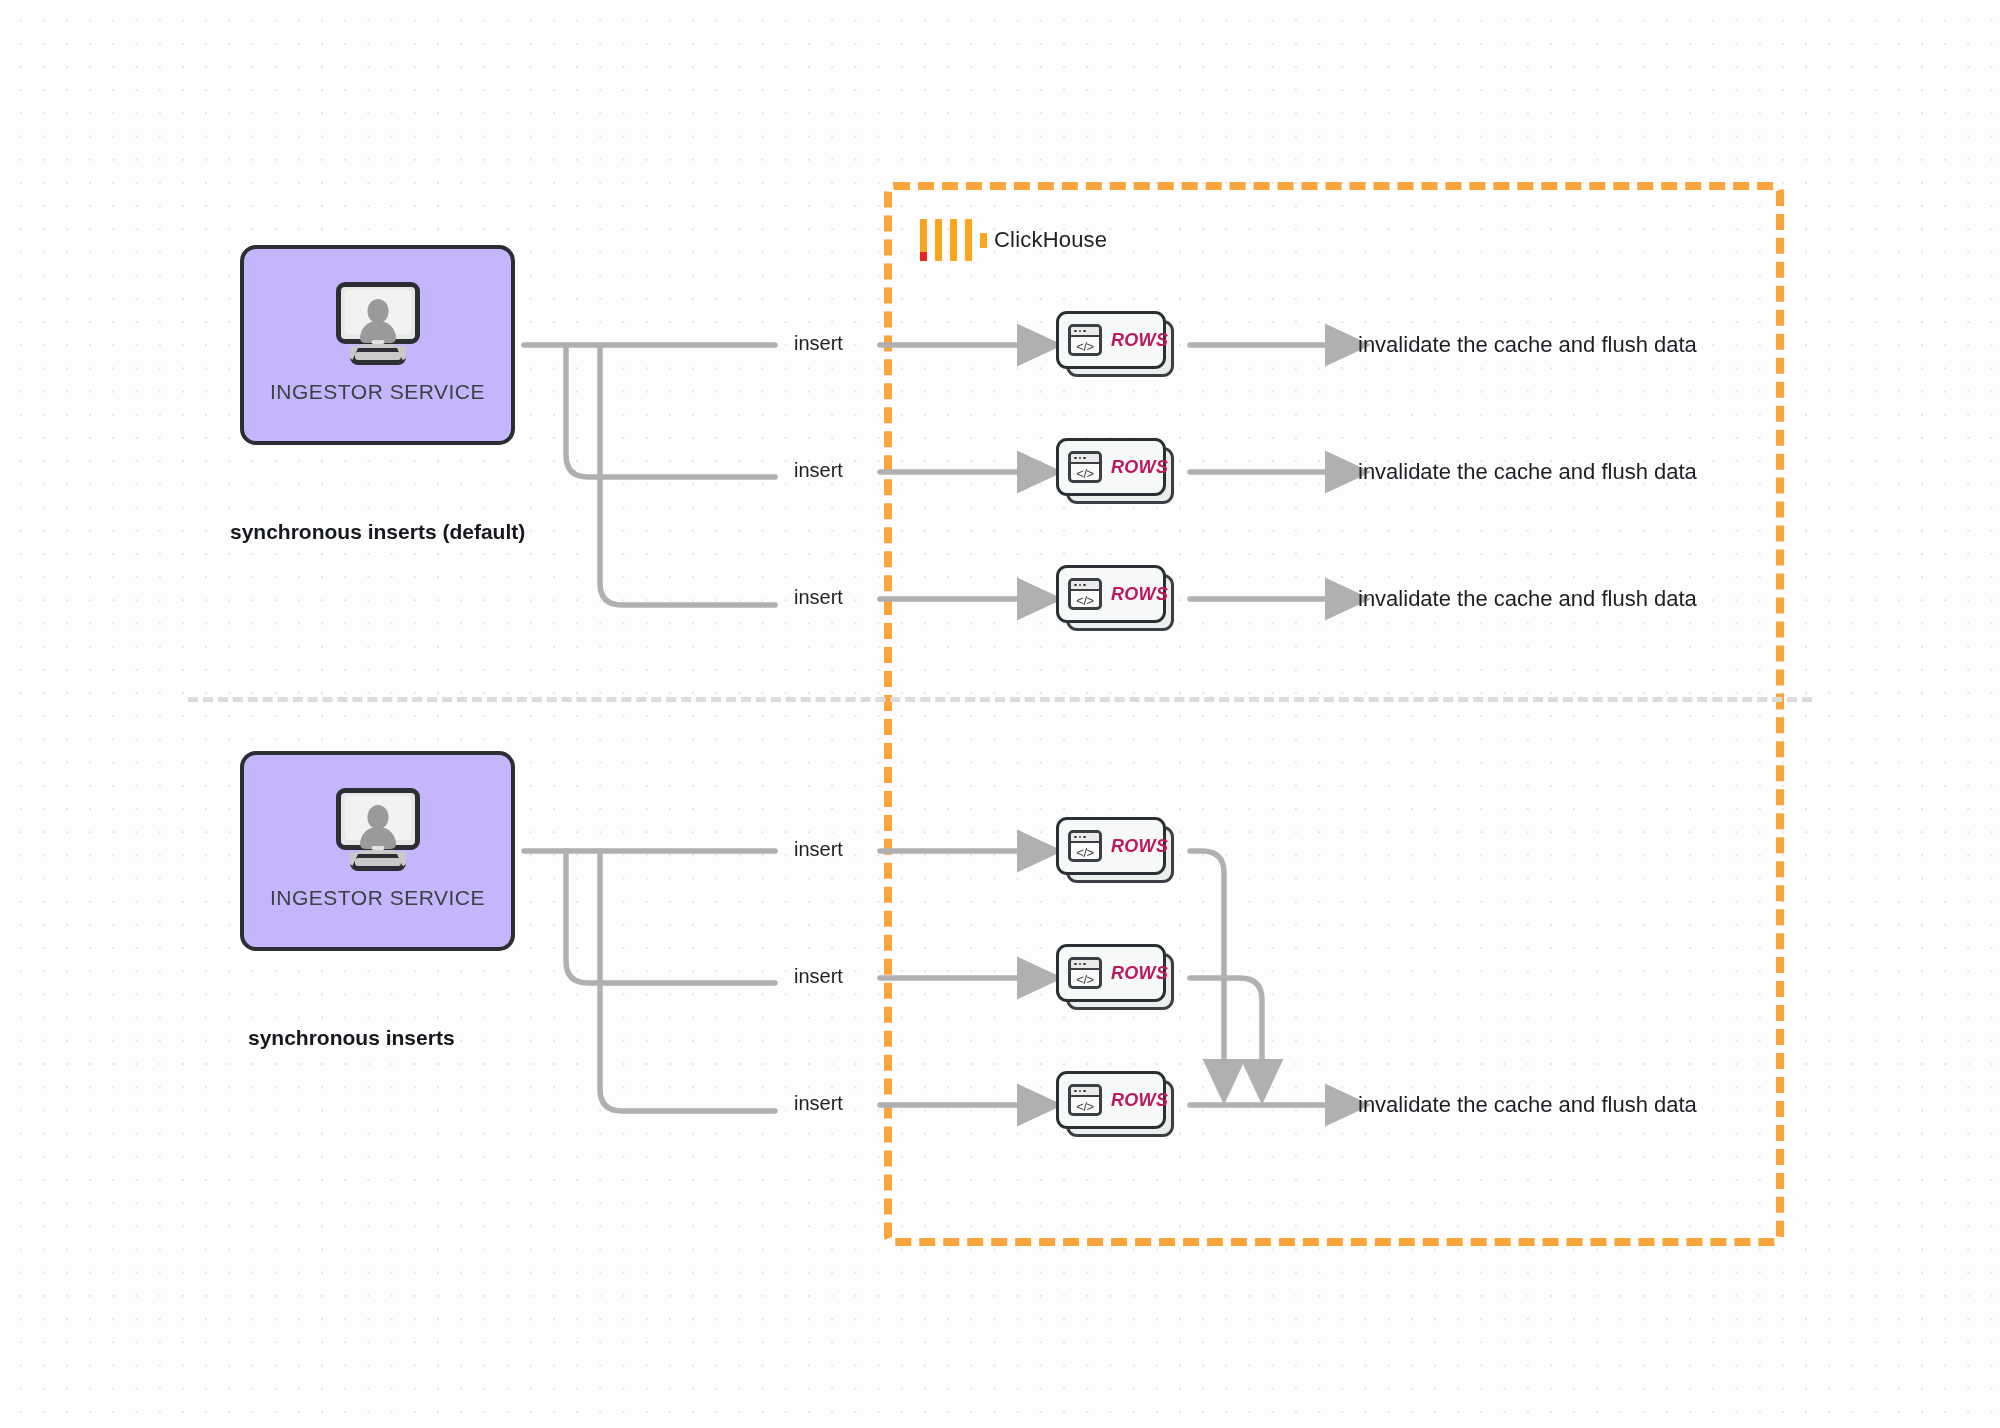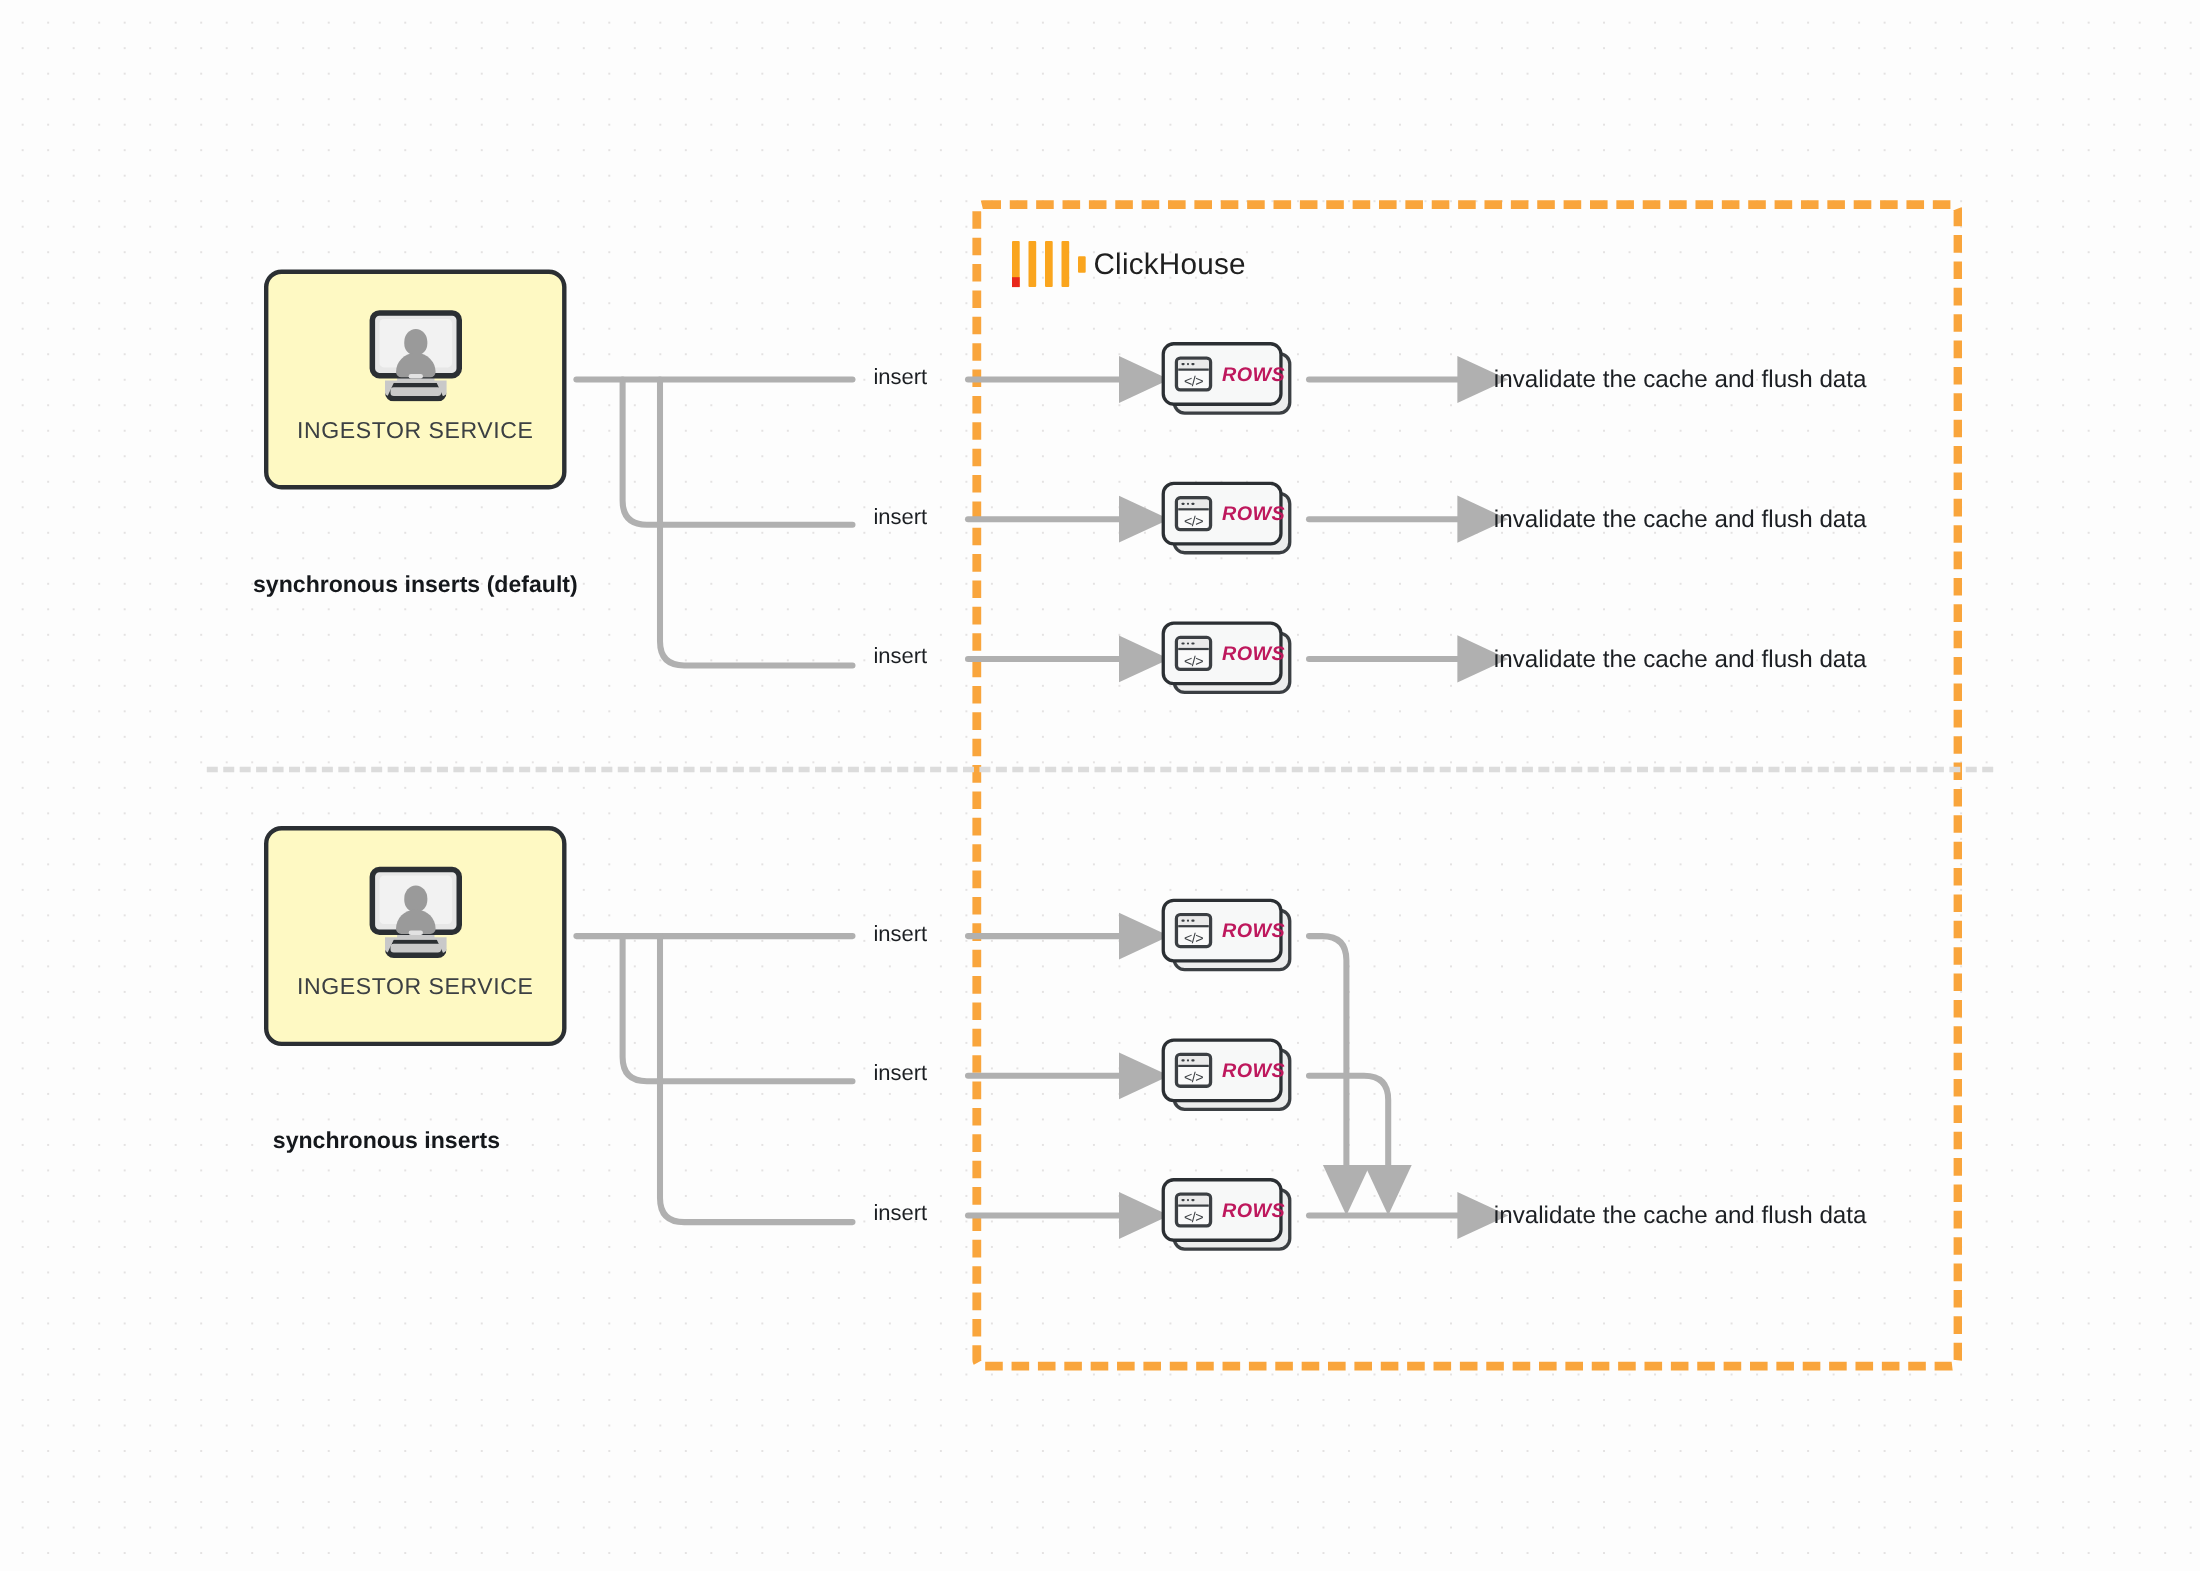--- a/index.html
+++ b/index.html
@@ -25,26 +25,26 @@
     border:8px dashed #f9a53c;
     border-radius:10px;
     box-sizing:border-box;
   }
   .ch-logo{position:absolute;display:flex;align-items:center;gap:18px;}
   .ch-marks{position:relative;width:56px;height:42px;}
   .ch-marks i{position:absolute;top:0;width:7px;height:42px;background:#faa51e;border-radius:1px;display:block;}
   .ch-marks i.b1{left:0}.ch-marks i.b2{left:15px}.ch-marks i.b3{left:30px}.ch-marks i.b4{left:45px}
   .ch-marks u.red{position:absolute;left:0;bottom:0;width:7px;height:9px;background:#e8271b;display:block;}
   .ch-marks s.stub{position:absolute;left:60px;top:14px;width:7px;height:15px;background:#faa51e;display:block;border-radius:1px;}
-  .ch-name{font-size:27px;color:#1f1f1f;letter-spacing:.2px;white-space:nowrap;}
+  .ch-name{font-size:22px;color:#1f1f1f;letter-spacing:.2px;white-space:nowrap;}
 
   
   .ingestor{
     position:absolute;width:275px;height:200px;
-    background:#fef9c3;border:4px solid #2b2f33;border-radius:16px;
+    background:#c4b5fd;border:4px solid #2b2f33;border-radius:16px;
     box-sizing:border-box;
     display:flex;flex-direction:column;align-items:center;justify-content:center;
   }
   .monitor{position:relative;width:92px;height:82px;margin-top:-4px;}
   .mon-screen{
     position:absolute;left:4px;top:0;width:84px;height:62px;
     background:#e7e7e7;border:5px solid #2b2f33;border-radius:9px;box-sizing:border-box;
   }
   .mon-inner{position:absolute;left:4px;top:3px;right:4px;bottom:5px;background:#f2f2f2;border-radius:4px;}
   .person-head{position:absolute;left:50%;top:9px;transform:translateX(-50%);width:21px;height:24px;background:#9a9a9a;border-radius:50% 50% 45% 45%;}

